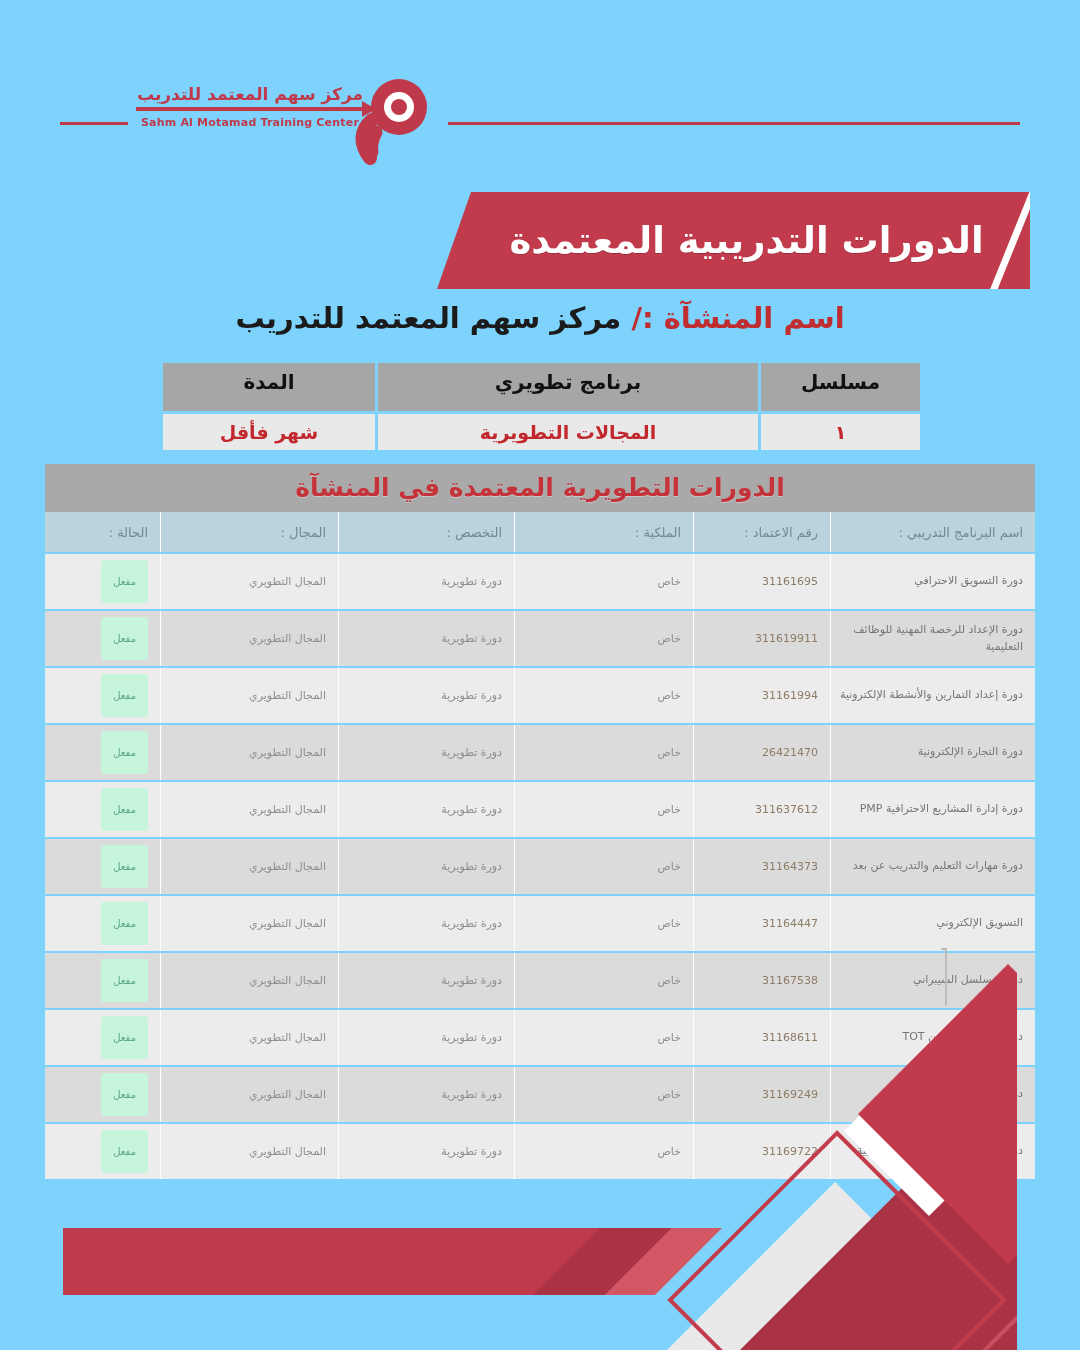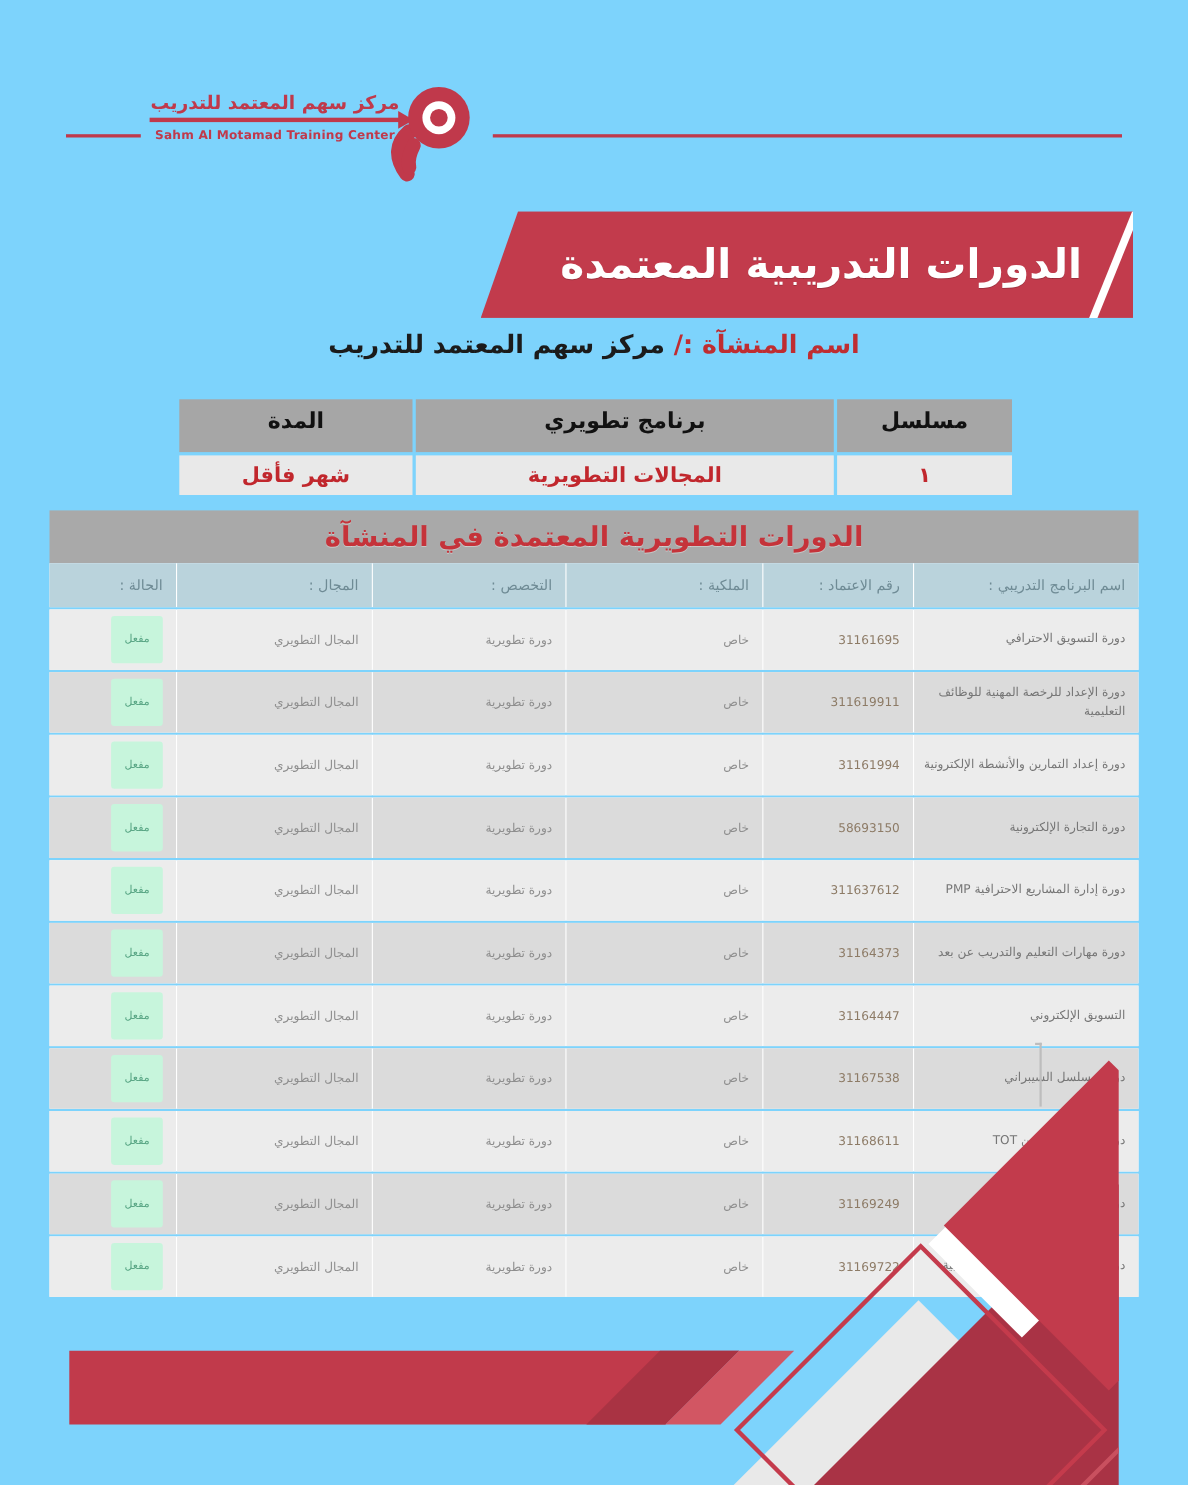--- a/index.html
+++ b/index.html
@@ -18,21 +18,21 @@
   .logo-mark{position:absolute;left:352px;top:70px;}
   
   .banner{position:absolute;left:437px;top:192px;width:593px;height:97px;background:#c23b4c;
         clip-path:polygon(34px 0,100% 0,100% 100%,0 100%);overflow:hidden;}
   .banner-title{direction:rtl;color:#fff;font-size:37px;font-weight:bold;line-height:97px;
         text-align:center;padding-left:26px;text-shadow:0 1px 0 rgba(0,0,0,.18);}
   .banner-slash{position:absolute;right:14px;top:-14px;width:7px;height:130px;background:#fff;
         transform:rotate(22deg);}
   
   .facility{position:absolute;left:0;top:301px;width:1080px;text-align:center;direction:rtl;
-        font-size:23px;font-weight:bold;}
+        font-size:29px;font-weight:bold;}
   .facility .lbl{color:#bf2d31;}
   .facility .val{color:#1b1b1b;}
   
   .sumtbl{position:absolute;left:163px;top:363px;width:757px;direction:rtl;}
   .sumrow{display:grid;grid-template-columns:159px 380px 212px;column-gap:3px;margin-bottom:3px;}
   .sumrow .cell{height:48px;line-height:38px;text-align:center;font-weight:bold;}
   .sumrow.head .cell{background:#a6a6a6;color:#111;font-size:20px;}
   .sumrow.body .cell{background:#e9e9e9;color:#c1272d;font-size:19px;height:36px;line-height:36px;}
   
   .ctable{position:absolute;left:45px;top:464px;width:990px;direction:rtl;}
@@ -137,21 +137,21 @@
       <div class="cell c-own">خاص</div>
       <div class="cell c-field">دورة تطويرية</div>
       <div class="cell c-spec">المجال التطويري</div>
       <div class="cell c-status">
         <span class="badge">مفعل</span>
       </div>
     </div>
 
     <div class="crow dark">
       <div class="cell c-name">دورة التجارة الإلكترونية</div>
-      <div class="cell c-num">58693150</div>
+      <div class="cell c-num">26421470</div>
       <div class="cell c-own">خاص</div>
       <div class="cell c-field">دورة تطويرية</div>
       <div class="cell c-spec">المجال التطويري</div>
       <div class="cell c-status">
         <span class="badge">مفعل</span>
       </div>
     </div>
 
     <div class="crow light">
       <div class="cell c-name">دورة إدارة المشاريع الاحترافية PMP</div>

